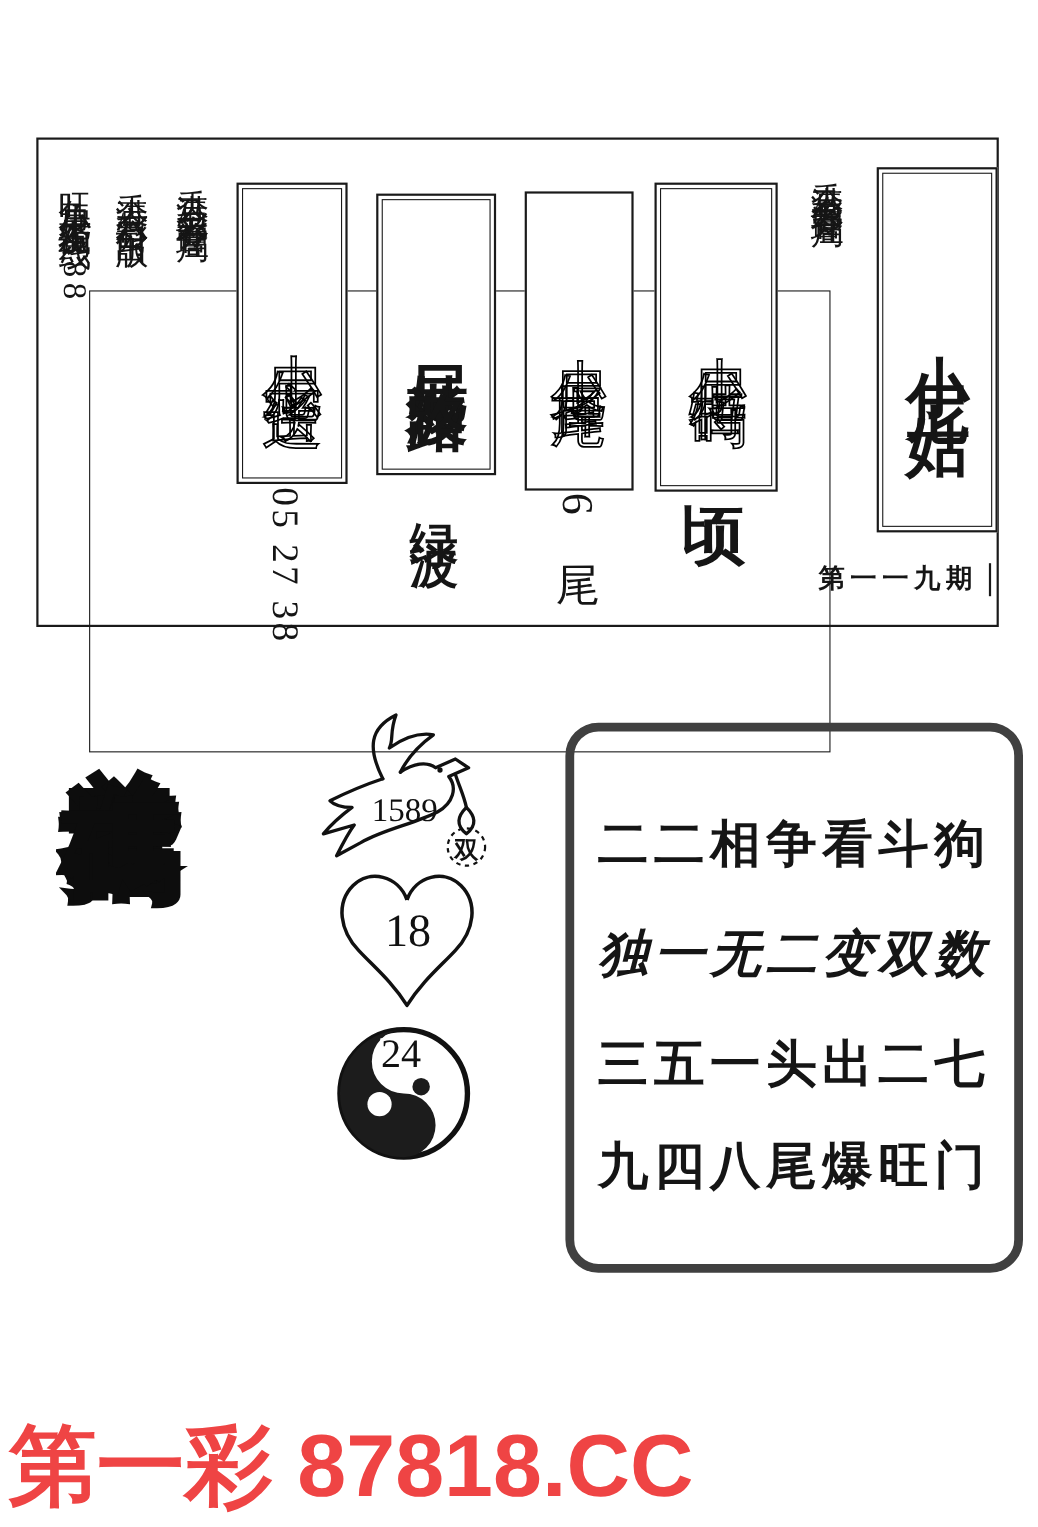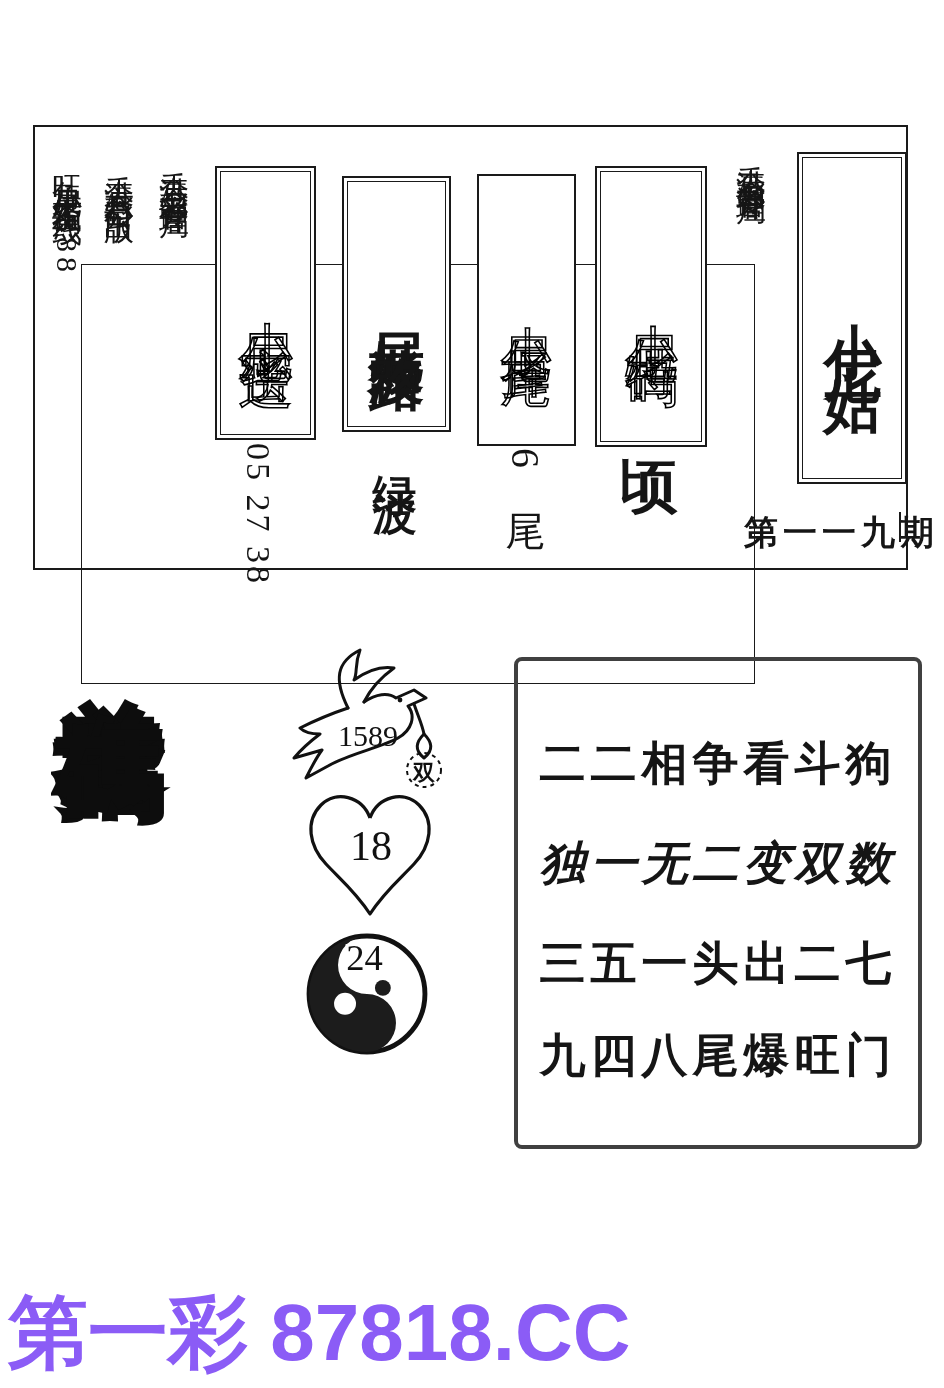--- a/index.html
+++ b/index.html
@@ -20,32 +20,32 @@
   .label-box{position:absolute;border:2px solid #1a1a1a;background:#fff;
              display:flex;align-items:center;justify-content:center;}
   .label-box.dbl::before{content:"";position:absolute;left:3px;top:3px;right:3px;bottom:3px;
              border:1px solid #1a1a1a;}
   .box-label{font-size:54px;letter-spacing:12px;line-height:1;}
   .outline-text{color:#fff;-webkit-text-stroke:1.6px #000;}
   .print-text{font-weight:bold;}
 
   .sub{position:absolute;font-size:38px;line-height:1;white-space:nowrap;}
 
-  .issue-line{position:absolute;left:744px;top:510px;font-size:34px;letter-spacing:5px;
+  .issue-line{position:absolute;left:744px;top:510px;font-size:24px;letter-spacing:5px;
               font-weight:bold;white-space:nowrap;}
   .issue-tick{position:absolute;left:899px;top:512px;width:2px;height:30px;background:#1a1a1a;}
 
   
   .big-title{position:absolute;left:58px;top:622px;font-size:97px;line-height:1;
              letter-spacing:8px;font-weight:900;color:#0d0d0d;
              font-family:"Liberation Sans","DejaVu Sans",sans-serif;
              -webkit-text-stroke:4px #0d0d0d;transform:scaleX(1.12);transform-origin:left top;}
 
   .verse-box{position:absolute;left:514px;top:657px;width:400px;height:484px;
-             border:4px solid #404040;border-radius:8px;}
+             border:8px solid #404040;border-radius:30px;}
   .verse-line{position:absolute;left:0;width:100%;text-align:center;font-size:46px;
               font-weight:bold;letter-spacing:5px;white-space:nowrap;
               font-family:"Liberation Serif","DejaVu Serif",serif;}
 
   .caption{position:absolute;left:300px;top:1174px;font-size:31px;font-weight:bold;
            letter-spacing:6px;white-space:nowrap;}
 
   
   .red-line{position:absolute;left:8px;top:1280px;font-size:80px;font-weight:900;
             font-family:"Liberation Sans","DejaVu Sans",sans-serif;white-space:nowrap;}
@@ -127,15 +127,15 @@
   </svg>
 
   <div class="verse-box">
     <div class="verse-line" style="top:72px;">二二相争看斗狗</div>
     <div class="verse-line" style="top:172px;font-style:italic;">独一无二变双数</div>
     <div class="verse-line" style="top:364px;">九四八尾爆旺门</div>
     <div class="verse-line" style="top:272px;">三五一头出二七</div>
   </div>
 
 
-  <div class="red-line" id="footer-line" style="color: #8b5cf6;">第一彩 87818.CC</div>
+  <div class="red-line" id="footer-line" style="color: #ef4444;">第一彩 87818.CC</div>
 
 </div>
 
 </body></html>

